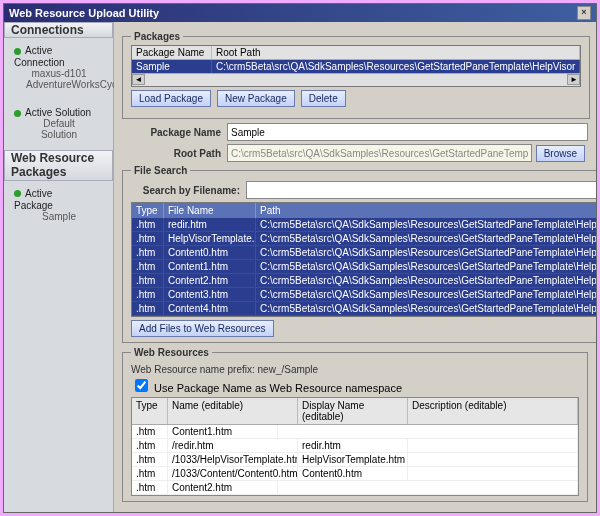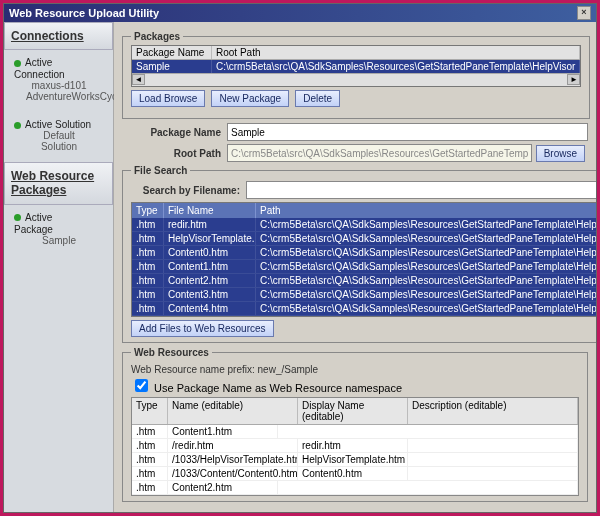--- a/index.html
+++ b/index.html
@@ -1,23 +1,23 @@
 <!DOCTYPE html>
 <html><head>
 <meta charset="utf-8">
 <style>
   * { box-sizing: border-box; }
   body { margin:0; font-family: Tahoma, Arial, sans-serif; font-size:11px; background:#000; }
-  .frame { width:600px; height:516px; margin:0 auto; background:#be185d; padding:3px; }
+  .frame { width:600px; height:516px; margin:0 auto; background:#f0abfc; padding:3px; }
   .window { width:100%; height:100%; background:#d4d0c8; display:flex; flex-direction:column; border:1px solid #666; }
   .titlebar { background:linear-gradient(to right,#2a2d73,#3e5fa0); color:#fff; padding:2px 5px; font-size:11px; font-weight:bold; display:flex; justify-content:space-between; align-items:center; }
   .close-btn { width:14px; height:14px; background:#d4d0c8; border:1px solid #888; font-size:9px; line-height:11px; text-align:center; color:#333; }
   .body { flex:1; display:flex; overflow:hidden; background:#d4d0c8; }
   .sidebar { width:110px; background:#d7dbe0; border-right:1px solid #aaa; display:flex; flex-direction:column; }
-  .acc-header { background:linear-gradient(to bottom,#f0f2f5,#d4d8de); border:1px solid #aab; padding:6px 6px; font-weight:bold; font-size:12px; color:#333;text-decoration:underline; }
+  .acc-header { background:linear-gradient(to bottom,#f0f2f5,#d4d8de); border:1px solid #aab; padding:0 6px; font-weight:bold; font-size:12px; color:#333; }
   .acc-body { padding:6px 21px 10px 10px; }
   .active-dot { display:inline-block; width:7px; height:7px; border-radius:50%; background:#2a9d2a; margin-right:4px; vertical-align:middle; }
   .acc-label { font-size:10px; color:#222; }
   .acc-sub { font-size:10px; color:#555; padding-left:12px;text-align:center; }
   .main { flex:1; padding:6px 8px; overflow:auto; background:#d4d0c8; }
   h1.page-title { font-size:15px; font-weight:bold; margin:2px 0 6px; color:#2a2d50; }
   fieldset { border:1px solid #888; margin:3px 0 4px; padding:3px 8px 5px; }
   legend { font-size:10px; font-weight:bold; color:#333; padding:0 3px; }
   .pkg-grid { border:1px solid #777; background:#fff; }
   .gridhead { display:flex; background:#e2e2e2; font-size:10px; border-bottom:1px solid #aaa; }
@@ -87,21 +87,21 @@
           <div class="gridrow">
             <div class="pkg-col1">Sample</div>
             <div class="pkg-col2">C:\crm5Beta\src\QA\SdkSamples\Resources\GetStartedPaneTemplate\HelpVisor</div>
           </div>
           <div class="hscroll">
             <span class="arrow" style="left:0">◄</span>
             <span class="arrow" style="right:0">►</span>
           </div>
         </div>
         <div class="btnrow">
-          <span class="btn">Load Browse</span>
+          <span class="btn">Load Package</span>
           <span class="btn">New Package</span>
           <span class="btn">Delete</span>
         </div>
       </fieldset>
 
       <div class="formrow">
         <label>Package Name</label>
         <input type="text" value="Sample" style="">
       </div>
       <div class="formrow">

